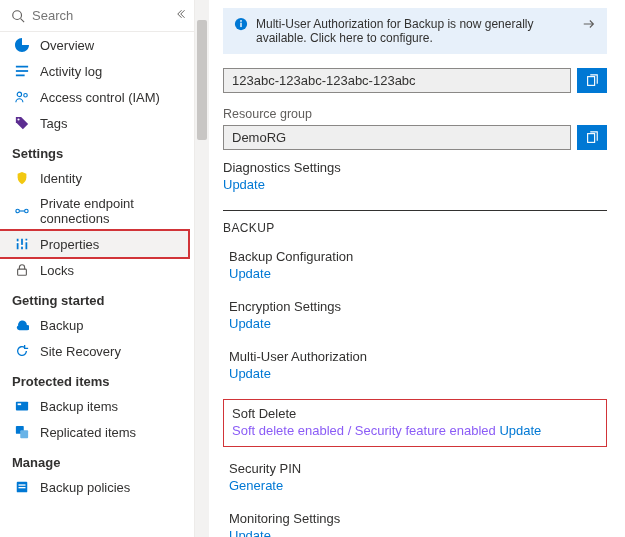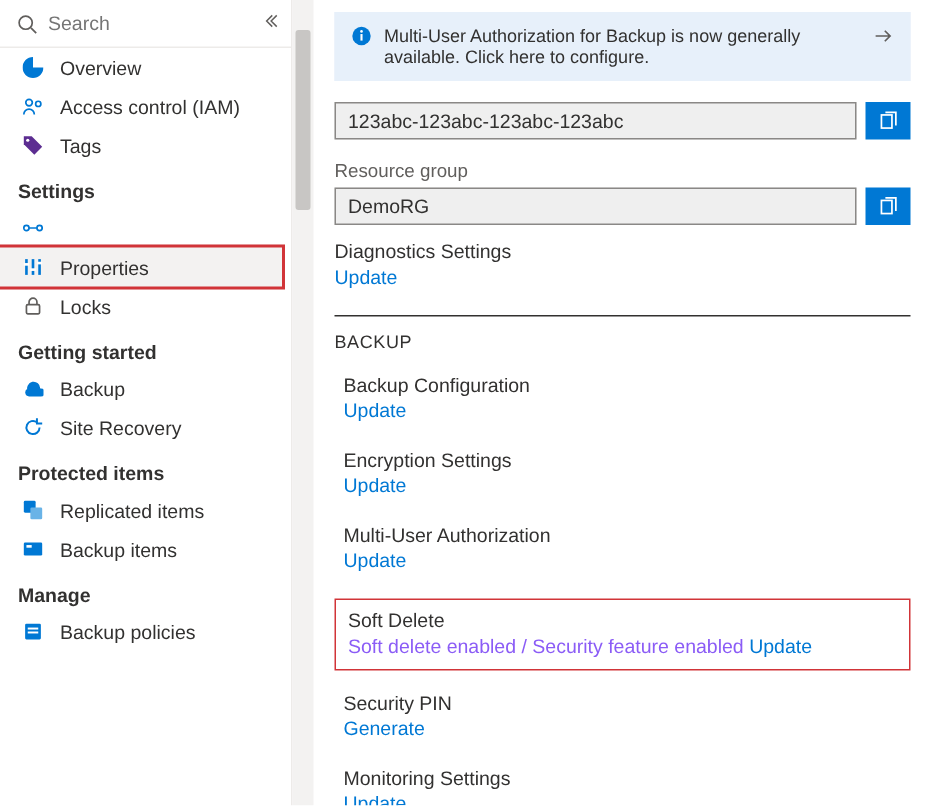--- a/index.html
+++ b/index.html
@@ -127,20 +127,30 @@
     <div class="nav-item">
       <span class="nav-ico">
           <svg width="14" height="14" viewBox="0 0 16 16">
             <path fill="#0078d4" d="M8 0C3.6 0 0 3.6 0 8s3.6 8 8 8 8-3.6 8-8H8V0z"></path>
           </svg>
         </span>
       <span>Overview</span>
     </div>
     <div class="nav-item">
       <span class="nav-ico">
+          <svg width="14" height="14" viewBox="0 0 16 16" fill="#0078d4">
+            <rect x="1" y="2" width="14" height="2"></rect>
+            <rect x="1" y="7" width="14" height="2"></rect>
+            <rect x="1" y="12" width="10" height="2"></rect>
+          </svg>
+        </span>
+      <span>Activity log</span>
+    </div>
+    <div class="nav-item">
+      <span class="nav-ico">
           <svg width="14" height="14" viewBox="0 0 16 16" fill="none" stroke="#0078d4" stroke-width="1.3">
             <circle cx="5" cy="5" r="2.5"></circle>
             <path d="M1 14c0-2.2 1.8-4 4-4s4 1.8 4 4"></path>
             <circle cx="12" cy="6" r="2"></circle>
           </svg>
         </span>
       <span>Access control (IAM)</span>
     </div>
     <div class="nav-item">
       <span class="nav-ico">
@@ -148,26 +158,35 @@
             <path d="M1 1h6l8 8-6 6-8-8V1z"></path>
             <circle cx="4" cy="4" r="1.2" fill="#fff"></circle>
           </svg>
         </span>
       <span>Tags</span>
     </div>
 
     <div class="nav-section-title">Settings</div>
     <div class="nav-item">
       <span class="nav-ico">
+          <svg width="14" height="14" viewBox="0 0 16 16" fill="#f2c811">
+            <path d="M8 1l5 2v4c0 4-2.5 6.5-5 8-2.5-1.5-5-4-5-8V3l5-2z"></path>
+          </svg>
+        </span>
+      <span>Identity</span>
+    </div>
+    <div class="nav-item">
+      <span class="nav-ico">
           <svg width="14" height="14" viewBox="0 0 16 16" fill="none" stroke="#0078d4" stroke-width="1.3">
             <circle cx="3" cy="8" r="2"></circle>
             <circle cx="13" cy="8" r="2"></circle>
             <line x1="5" y1="8" x2="11" y2="8"></line>
           </svg>
         </span>
+      <span>Private endpoint connections</span>
     </div>
     <div class="nav-item selected highlight-red">
       <span class="nav-ico">
           <svg width="14" height="14" viewBox="0 0 16 16" fill="#0078d4">
             <rect x="2" y="2" width="2" height="12"></rect>
             <rect x="7" y="2" width="2" height="12"></rect>
             <rect x="12" y="2" width="2" height="12"></rect>
             <rect x="1" y="5" width="4" height="2" fill="#fff"></rect>
             <rect x="6" y="9" width="4" height="2" fill="#fff"></rect>
             <rect x="11" y="4" width="4" height="2" fill="#fff"></rect>
@@ -201,34 +220,34 @@
             <path d="M11 1v4h4"></path>
           </svg>
         </span>
       <span>Site Recovery</span>
     </div>
 
     <div class="nav-section-title">Protected items</div>
     <div class="nav-item">
       <span class="nav-ico">
           <svg width="14" height="14" viewBox="0 0 16 16" fill="#0078d4">
+            <rect x="1" y="3" width="14" height="10" rx="1"></rect>
+            <rect x="3" y="5" width="4" height="2" fill="#fff"></rect>
+          </svg>
+        </span>
+      <span>Backup items</span>
+    </div>
+    <div class="nav-item">
+      <span class="nav-ico">
+          <svg width="14" height="14" viewBox="0 0 16 16" fill="#0078d4">
             <rect x="1" y="1" width="9" height="9" rx="1"></rect>
             <rect x="6" y="6" width="9" height="9" rx="1" fill="#69b3e7"></rect>
           </svg>
         </span>
       <span>Replicated items</span>
-    </div>
-    <div class="nav-item">
-      <span class="nav-ico">
-          <svg width="14" height="14" viewBox="0 0 16 16" fill="#0078d4">
-            <rect x="1" y="3" width="14" height="10" rx="1"></rect>
-            <rect x="3" y="5" width="4" height="2" fill="#fff"></rect>
-          </svg>
-        </span>
-      <span>Backup items</span>
     </div>
 
     <div class="nav-section-title">Manage</div>
     <div class="nav-item">
       <span class="nav-ico">
           <svg width="14" height="14" viewBox="0 0 16 16" fill="#0078d4">
             <rect x="2" y="2" width="12" height="12" rx="1"></rect>
             <rect x="4" y="5" width="8" height="1.5" fill="#fff"></rect>
             <rect x="4" y="8" width="8" height="1.5" fill="#fff"></rect>
           </svg>

